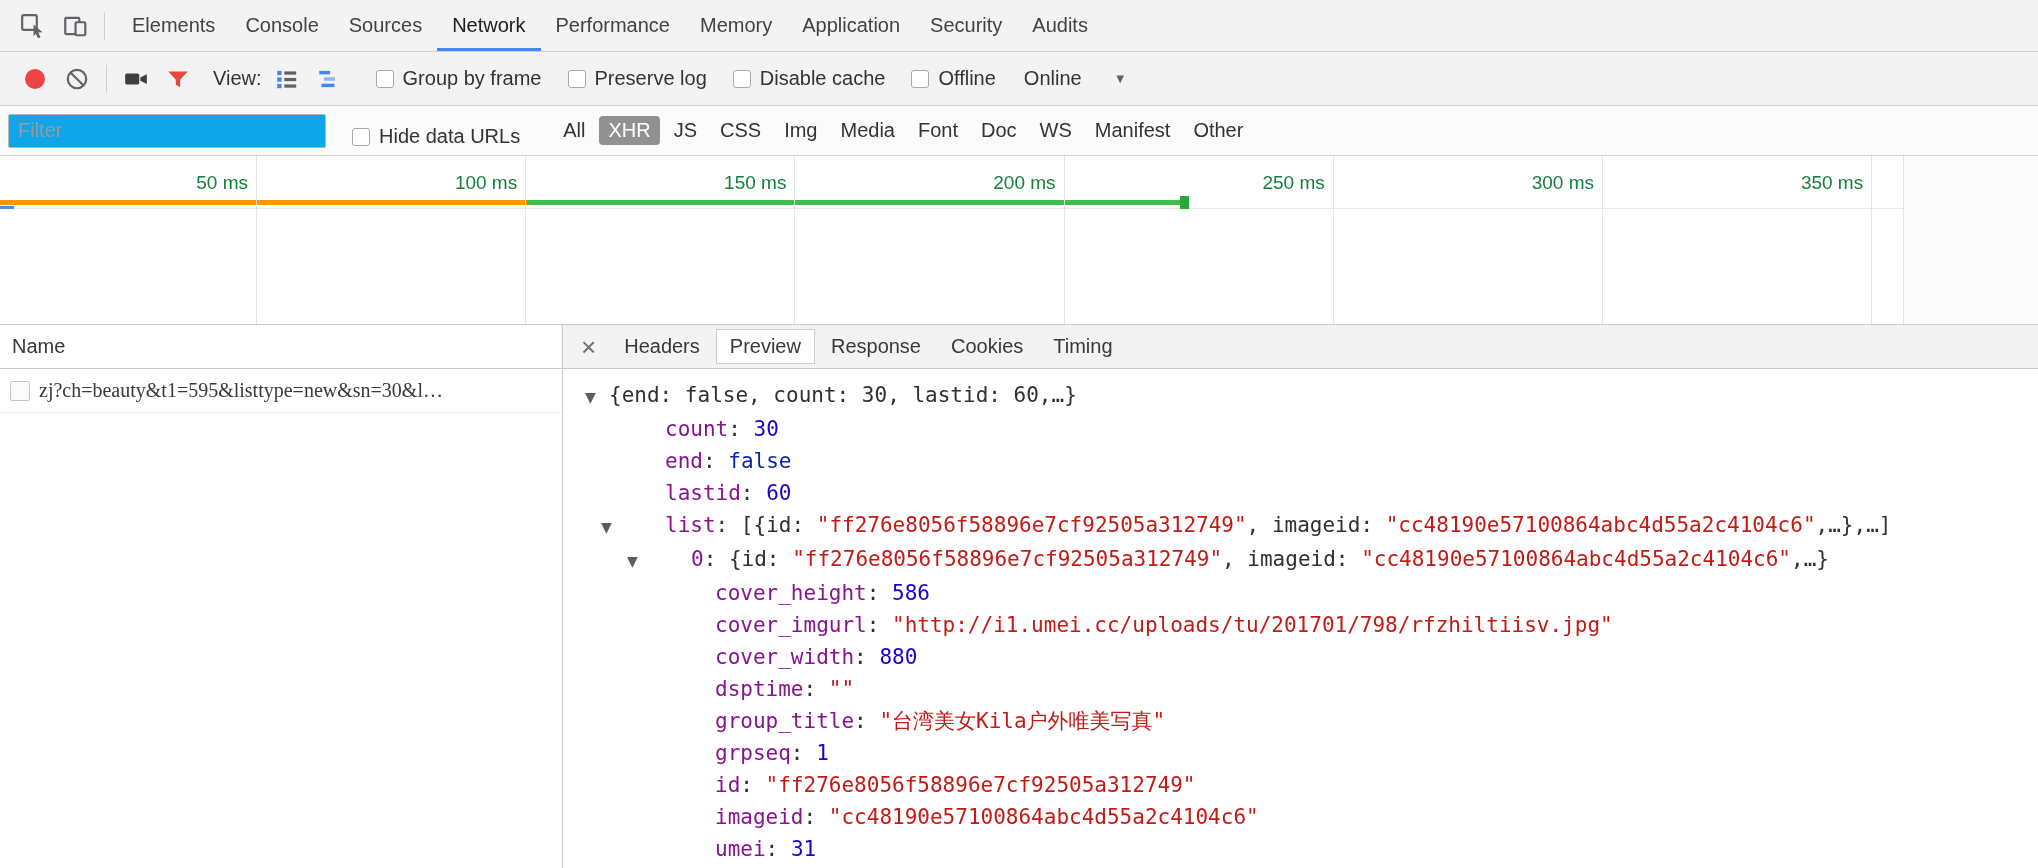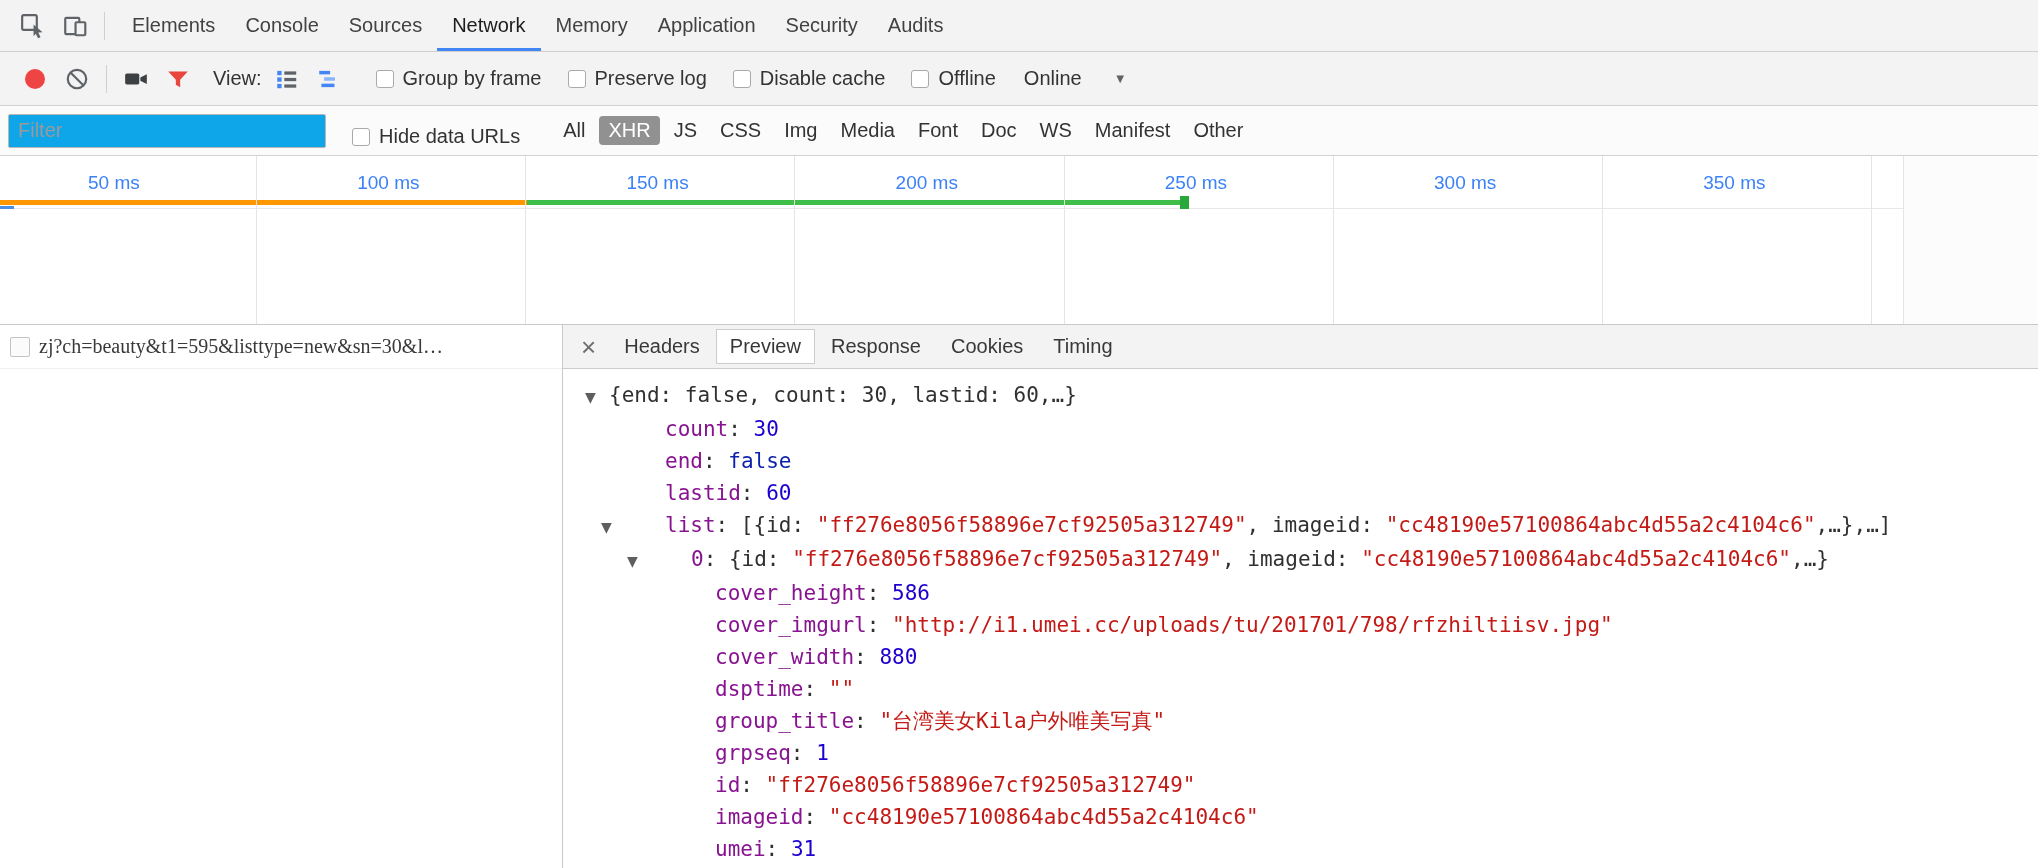--- a/index.html
+++ b/index.html
@@ -31,21 +31,21 @@
   .filter-input{width:318px;height:34px;border:1px solid #b6b6b6;background:#0ea5e9;font-size:20px;padding:0 9px;color:#333;border-radius:2px;outline:none;font-family:inherit;flex:0 0 auto;}
   .filter-input::placeholder{color:#9a9a9a;}
   .filterbar .cb-wrap{margin-left:26px;margin-top:12px;}
   .pills{display:flex;align-items:center;margin-left:34px;}
   .pill{font-size:20px;color:#333;padding:3px 9px;margin-right:5px;border-radius:4px;white-space:nowrap;}
   .pill.active{background:var(--pill_bg,#919191);color:#fff;}
 
   
   .overview{height:169px;flex:0 0 169px;position:relative;background:#fff;border-bottom:1px solid #c9c9c9;overflow:hidden;}
   .gridline{position:absolute;top:0;bottom:0;width:1px;background:#e5e5e5;}
-  .time-label{position:absolute;top:16px;width:160px;text-align:left;font-size:19px;color:#3b82f6;}
+  .time-label{position:absolute;top:16px;width:160px;text-align:right;font-size:19px;color:#15803d;}
   .ov-divider{position:absolute;left:0;right:0;top:52px;height:1px;background:#e8e8e8;}
   .bar{position:absolute;height:5px;top:44px;}
   .bar-orange{left:0;width:527px;background:var(--bar_orange,#ff9800);}
   .bar-green{left:527px;width:653px;background:var(--bar_green,#3fbf4a);}
   .bar-tick{position:absolute;left:1180px;width:9px;top:40px;height:13px;background:#2aa83c;}
   .bar-blue{position:absolute;left:0;top:50px;width:14px;height:3px;background:#4a90e2;}
   .ov-endzone{position:absolute;left:1903px;right:0;top:0;bottom:0;background:#fcfcfc;border-left:1px solid #e5e5e5;}
 
   
   .mainsplit{flex:1;display:flex;min-height:0;}
@@ -91,20 +91,21 @@
         <rect x="3" y="4.5" width="13" height="15" rx="1" fill="none" stroke="#5f6368" stroke-width="2"></rect>
         <rect x="12.5" y="8.5" width="9" height="12" rx="1" fill="#f3f3f3" stroke="#5f6368" stroke-width="2"></rect>
       </svg>
     </div>
     <div class="vdiv"></div>
     <div class="main-tabs">
         <div class="tab">Elements</div>
         <div class="tab">Console</div>
         <div class="tab">Sources</div>
         <div class="tab active">Network</div>
+        <div class="tab">Performance</div>
         <div class="tab">Memory</div>
         <div class="tab">Application</div>
         <div class="tab">Security</div>
         <div class="tab">Audits</div>
       </div>
   </div>
 
   <div class="toolbar">
     <div class="icon-btn">
       <span class="record-dot"></span>
@@ -209,20 +210,21 @@
       <div class="time-label" style="left: 1164.8px;">250 ms</div>
       <div class="gridline" style="left: 1602px;"></div>
       <div class="time-label" style="left: 1434px;">300 ms</div>
       <div class="gridline" style="left: 1871.2px;"></div>
       <div class="time-label" style="left: 1703.2px;">350 ms</div>
     </div>
 
   <div class="mainsplit">
 
     <div class="left-pane">
+      <div class="name-header">Name</div>
       <div class="req-list">
           <div class="req-row">
             <span class="req-icon"></span>
             <span class="req-name">zj?ch=beauty&amp;t1=595&amp;listtype=new&amp;sn=30&amp;l…</span>
           </div>
         </div>
     </div>
 
     <div class="right-pane">
       <div class="detail-tabs">

